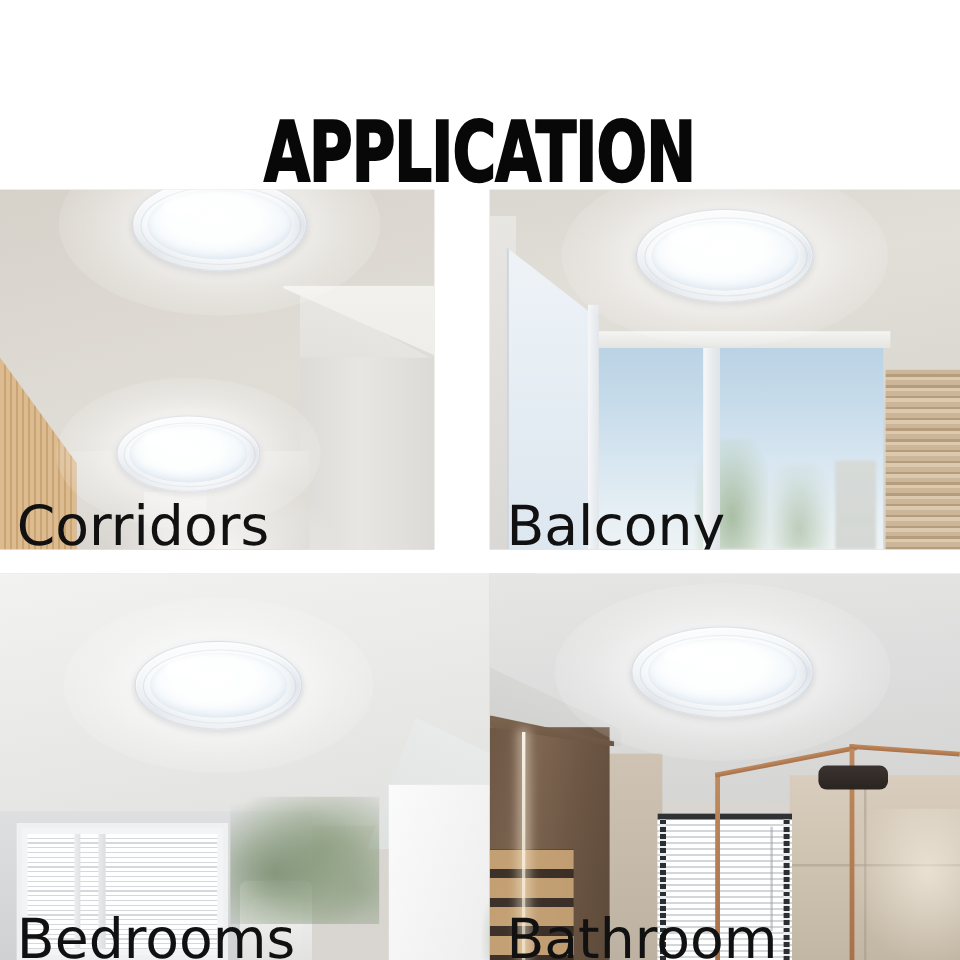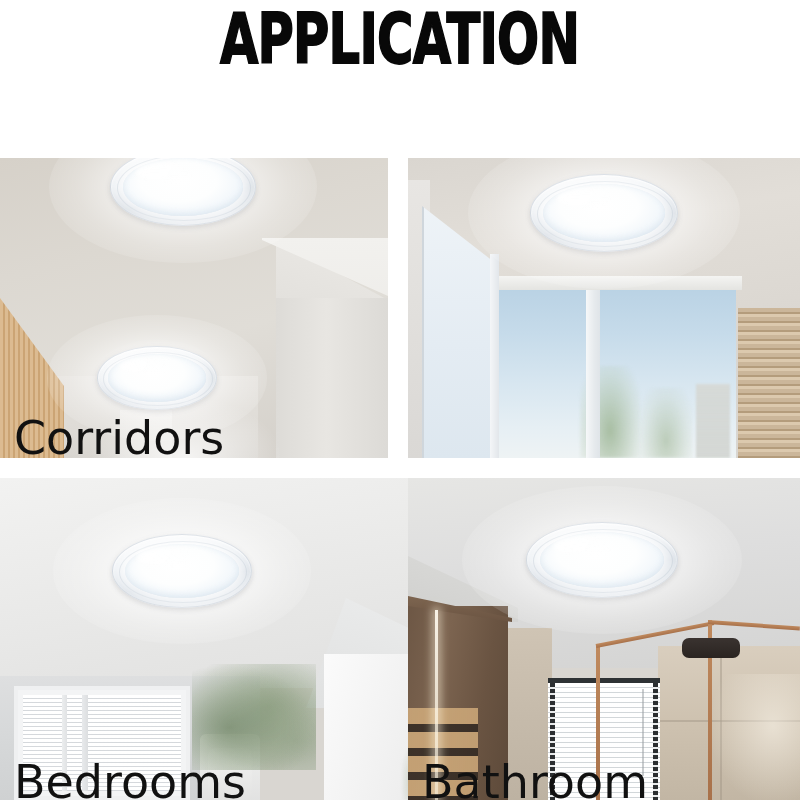--- a/index.html
+++ b/index.html
@@ -24,21 +24,21 @@
 
   
   .header {
     position: absolute;
     left: 0;
     top: 0;
     width: 800px;
     height: 158px;
     background: #ffffff;
     display: flex;
-    align-items: flex-start;
+    align-items: flex-end;
     justify-content: center;
   }
   .header-title {
     font-family: "DejaVu Sans", "Liberation Sans", sans-serif;
     font-weight: 700;
     font-size: 62px;
     line-height: 62px;
     letter-spacing: -1px;
     color: #080808;
     transform: scaleX(0.80) scaleY(1.12);
@@ -55,21 +55,21 @@
     top: 158px;
     width: 800px;
     height: 642px;
   }
 
   .panel {
     position: absolute;
     overflow: hidden;
     background: #d9d6d1;
   }
-  .panel-tl { left: 0px;   top: 0px;   width: 388px; height: 300px; }
+  .panel-tl { left: 0px;   top: 0px;   width: 346px; height: 300px; padding-left: 16px; }
   .panel-tr { left: 408px; top: 0px;   width: 392px; height: 300px; }
   .panel-bl { left: 0px;   top: 320px; width: 398px; height: 322px; padding-left: 48px; }
   .panel-br { left: 408px; top: 320px; width: 392px; height: 322px; }
 
   .scene {
     position: absolute;
     inset: 0;
     overflow: hidden;
   }
 
@@ -639,20 +639,21 @@
         <div class="balcony-leftwin"></div>
         <div class="balcony-winframe-v"></div>
 
         <div class="lamp" style="left:122px; top:16px; width:148px; height:78px;">
           <div class="halo"></div>
           <div class="rim"></div>
           <div class="diffuser"></div>
           <div class="glint"></div>
         </div>
       </div>
+      <div class="panel-label">Balcony</div>
     </div>
 
     <div class="panel panel-bl">
       <div class="scene soft-blur">
         <div class="bed-ceiling"></div>
         <div class="bed-backwall"></div>
         <div class="bed-ceilingcorner"></div>
         <div class="bed-cabinet"></div>
         <div class="bed-cabinet-line"></div>
         <div class="bed-cabinet-dark"></div>

